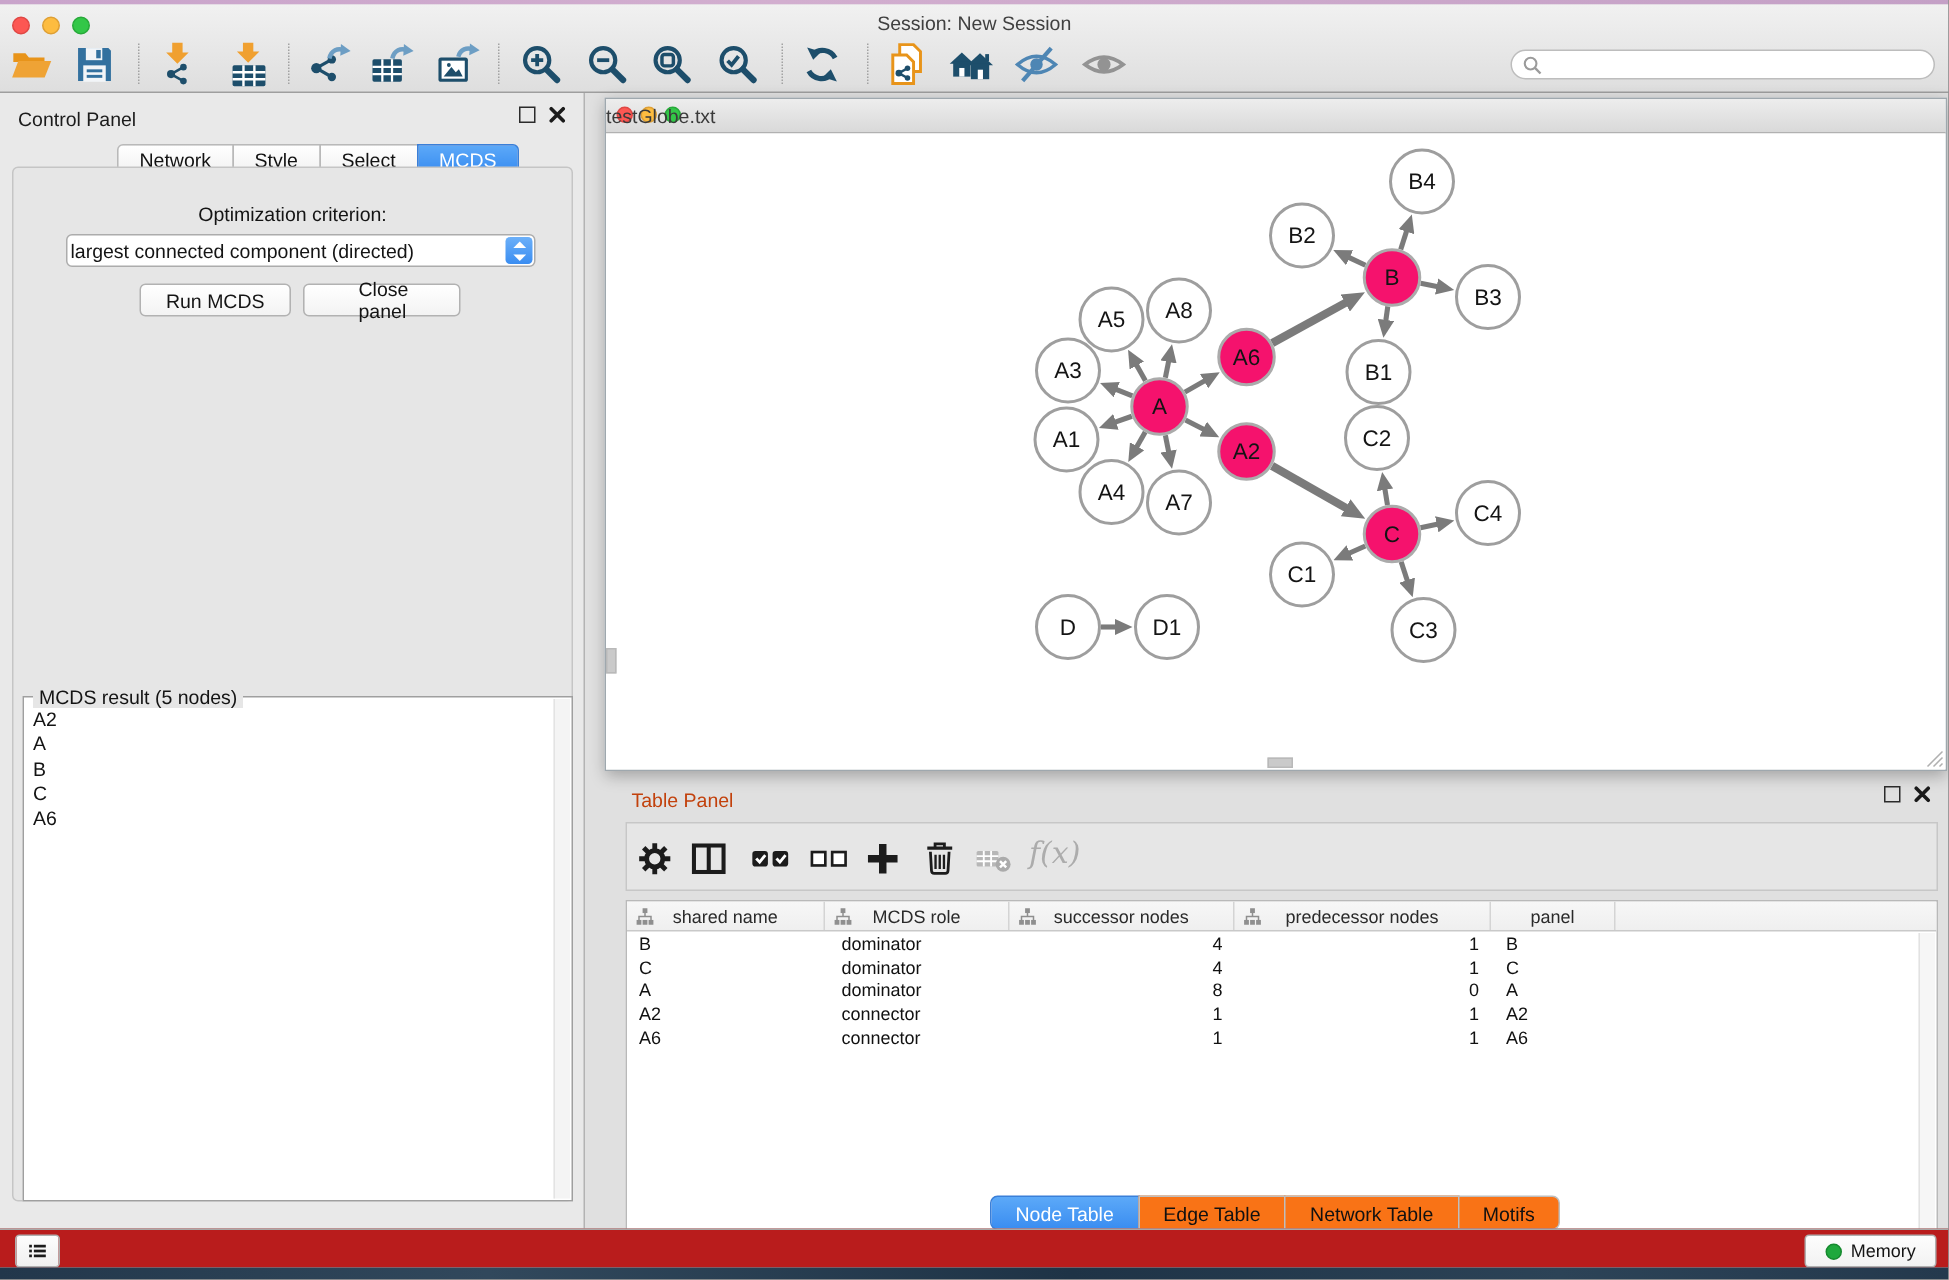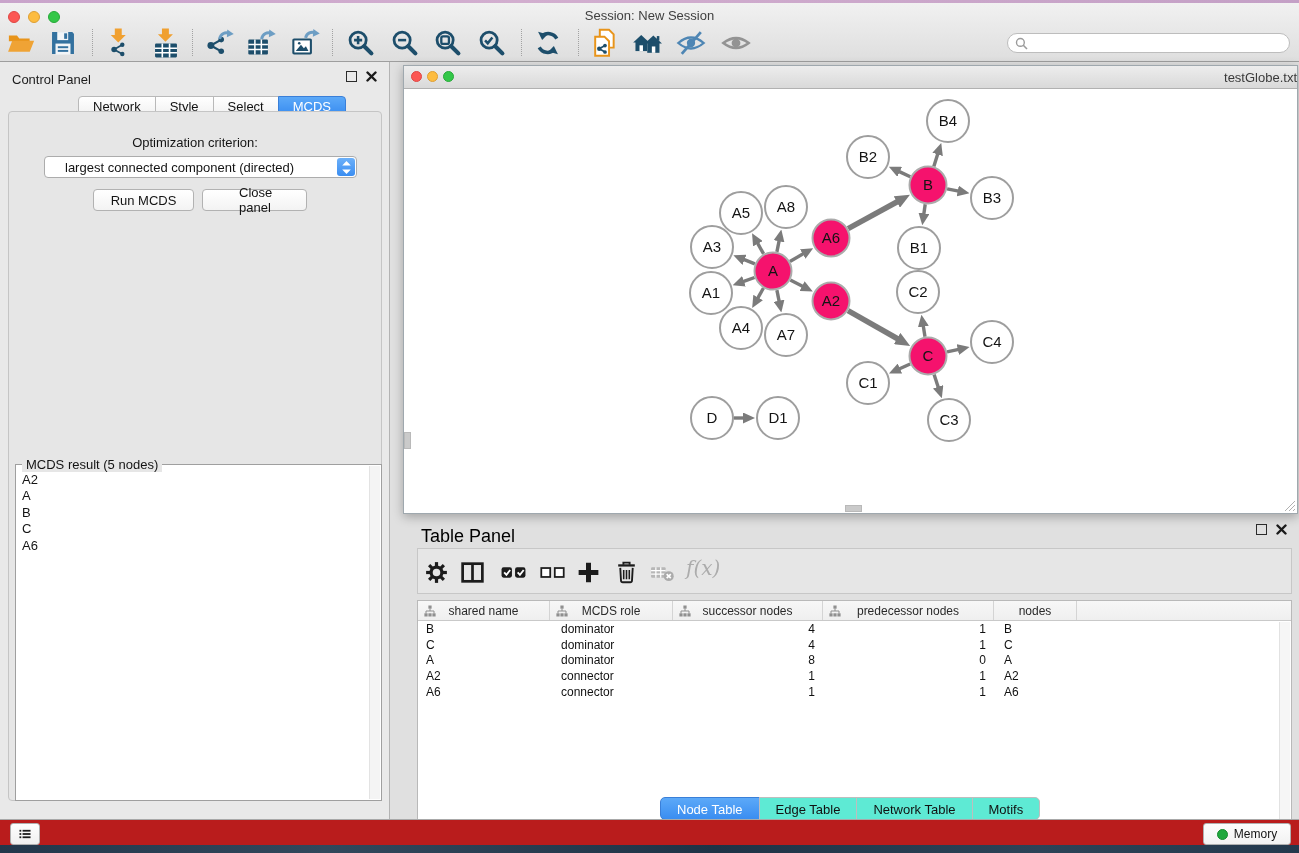--- a/index.html
+++ b/index.html
@@ -28,58 +28,58 @@
   .wc{position:absolute;top:9px;display:flex;align-items:center;gap:9px;}
   .wc-float{width:9px;height:9px;border:1.5px solid #2B2B2B;display:inline-block;}
   .cp-tabs{position:absolute;left:78px;top:34px;display:flex;}
   .cp-tab{height:19px;line-height:19px;padding:0 14px;font-size:13px;background:linear-gradient(#FFFFFF,#F2F2F2);border:1px solid #B9B9B9;margin-left:-1px;color:#111;box-sizing:border-box;}
   .cp-tab:first-child{border-radius:4px 0 0 4px;margin-left:0;}
   .cp-tab:last-child{border-radius:0 4px 4px 0;}
   .cp-tab.active{background:linear-gradient(#5CA9F8,#3A8DF1);border-color:#3A7FD8;color:#fff;}
   .cp-body{position:absolute;left:8px;top:49px;right:7px;bottom:18px;background:#E6E6E6;border:1px solid #C5C5C5;border-radius:4px;}
   .opt-label{position:absolute;left:0;right:0;top:23px;text-align:center;font-size:13px;color:#141414;}
   .combo{position:absolute;left:35px;top:44px;width:313px;height:22px;background:#fff;border:1px solid #ACACAC;border-radius:4px;box-sizing:border-box;display:flex;align-items:center;}
-  .combo-text{flex:1;font-size:13px;color:#141414;padding-left:20px;white-space:nowrap;overflow:hidden;}
+  .combo-text{flex:1;font-size:13px;color:#141414;padding-left:2px;white-space:nowrap;overflow:hidden;}
   .combo-stepper{width:18px;align-self:stretch;margin:1px;background:linear-gradient(#6CB0F9,#3A8DF1);border-radius:3px;display:flex;align-items:center;justify-content:center;}
   .cp-btn{position:absolute;top:77px;height:22px;background:linear-gradient(#FFFFFF,#F3F3F3);border:1px solid #B2B2B2;border-radius:4px;font-size:13px;color:#141414;display:flex;align-items:center;justify-content:center;box-sizing:border-box;}
   .btn-run{left:84px;width:101px;}
   .btn-close{left:193px;width:105px;padding-left:36px;}
   .result-box{position:absolute;left:6px;top:352px;width:367px;height:337px;border:1px solid #9F9F9F;background:#fff;box-sizing:border-box;}
   .result-title{position:absolute;left:13px;top:345px;background:#E6E6E6;padding:0 4px;font-size:13px;color:#141414;z-index:2;}
   .result-list{position:absolute;left:6px;top:7px;right:14px;bottom:4px;font-size:13px;line-height:16.4px;color:#141414;overflow:hidden;}
   .result-scroll{position:absolute;top:1px;right:1px;bottom:1px;width:10px;background:#F4F4F4;border-left:1px solid #E3E3E3;}
   
   .workspace{position:absolute;left:390px;top:62px;right:0;bottom:34px;background:#E0E0E0;}
   
   .net-window{position:absolute;left:13px;top:3px;width:895px;height:449px;background:#fff;border:1px solid #9FA8AE;box-shadow:0 3px 10px rgba(0,0,0,0.28);box-sizing:border-box;}
   .net-titlebar{position:absolute;left:0;top:0;right:0;height:23px;background:linear-gradient(#EDEDED,#D9D9D9);border-bottom:1px solid #B1B1B1;box-sizing:border-box;}
   .net-titlebar .lights{left:7px;top:5px;gap:5px;}
   .net-titlebar .light{width:11px;height:11px;}
-  .net-title{position:absolute;left:0;right:0;top:4px;text-align:right;font-size:13px;color:#3A3A3A;}
+  .net-title{position:absolute;left:0;right:0;top:4px;text-align:left;font-size:13px;color:#3A3A3A;}
   .net-canvas{position:absolute;left:0;top:23px;right:0;bottom:0;background:#fff;overflow:hidden;}
   .vscroll-thumb{position:absolute;left:0;top:343px;width:5px;height:15px;background:#CACACA;border:1px solid #B9B9B9;}
   .hscroll-thumb{position:absolute;left:441px;bottom:1px;width:15px;height:5px;background:#CACACA;border:1px solid #B9B9B9;}
   .resize-grip{position:absolute;right:1px;bottom:1px;}
   
   .table-panel{position:absolute;left:15px;top:456px;right:0;bottom:4px;}
-  .tp-title{position:absolute;left:16px;top:8px;font-size:18px;color:#000000;}
+  .tp-title{position:absolute;left:16px;top:8px;font-size:13px;color:#c2410c;}
   .tp-toolbar{position:absolute;left:12px;top:30px;right:7px;height:46px;background:#E6E6E6;border:1px solid #C7C7C7;border-radius:0;box-sizing:border-box;}
   .tp-tool{position:absolute;top:6px;width:34px;height:34px;display:flex;align-items:center;justify-content:center;}
   .tp-tool svg{width:27px;height:27px;}
   .fx-label{position:absolute;left:268px;top:7px;font-family:"DejaVu Serif",serif;font-style:italic;font-size:20px;color:#ACACAC;}
   .tp-table{position:absolute;left:12px;top:82px;right:7px;height:228px;background:#fff;border:1px solid #B9B9B9;box-sizing:border-box;overflow:hidden;}
   .tp-header{display:flex;height:20px;background:linear-gradient(#F7F7F7,#EFEFEF);border-bottom:1px solid #C9C9C9;box-sizing:border-box;}
   .tp-hcell{position:relative;display:flex;align-items:center;justify-content:center;font-size:12px;color:#2A2A2A;border-right:1px solid #D4D4D4;box-sizing:border-box;flex:none;}
   .tp-hcell .hicon{position:absolute;left:6px;top:4px;}
   .tp-hfill{flex:1;border-right:none;}
   .tp-row{display:flex;height:15.7px;align-items:center;}
   .tp-cell{flex:none;font-size:12px;color:#111;box-sizing:border-box;white-space:nowrap;overflow:hidden;}
   .tp-scroll{position:absolute;top:21px;right:1px;bottom:1px;width:10px;background:#F6F6F6;border-left:1px solid #E2E2E2;}
   .tp-tabs{position:absolute;left:255px;top:279px;display:flex;}
-  .tp-tab{height:23px;line-height:23px;padding:0 16px;font-size:13px;background:#5eead4;border:1px solid #BEBEBE;margin-left:-1px;color:#111;box-sizing:border-box;}
+  .tp-tab{height:23px;line-height:23px;padding:0 16px;font-size:13px;background:#f97316;border:1px solid #BEBEBE;margin-left:-1px;color:#111;box-sizing:border-box;}
   .tp-tab:first-child{border-radius:5px 0 0 5px;margin-left:0;}
   .tp-tab:last-child{border-radius:0 5px 5px 0;}
   .tp-tab.active{background:linear-gradient(#5CA9F8,#3A8DF1);border-color:#3A7FD8;color:#fff;}
   
   .statusbar{position:absolute;left:0;bottom:8px;width:100%;height:26px;background:#b91c1c;border-top:1px solid #A8A8A8;box-sizing:border-box;}
   .status-btn{position:absolute;left:10px;top:3px;width:28px;height:20px;background:linear-gradient(#FDFDFD,#F0F0F0);border:1px solid #B0B0B0;border-radius:3px;display:flex;align-items:center;justify-content:center;}
   .status-btn svg{width:18px;height:18px;}
   .memory-btn{position:absolute;right:8px;top:3px;width:86px;height:20px;background:linear-gradient(#FDFDFD,#F2F2F2);border:1px solid #B0B0B0;border-radius:3px;display:flex;align-items:center;justify-content:center;gap:6px;font-size:12px;color:#141414;}
   .mem-dot{width:11px;height:11px;border-radius:50%;background:#1FA83D;border:1px solid #168A2F;box-sizing:border-box;}
   #graph-svg{position:absolute;left:0;top:0;}
@@ -548,21 +548,21 @@
                   <rect x="4.4" y="0.5" width="3.2" height="3.2"></rect>
                   <rect x="0.4" y="8.3" width="3.2" height="3.2"></rect>
                   <rect x="4.4" y="8.3" width="3.2" height="3.2"></rect>
                   <rect x="8.4" y="8.3" width="3.2" height="3.2"></rect>
                 </g>
                 <path d="M6 3.7V6M2 8.3V6h8v2.3" stroke="#8F8F8F" fill="none"></path>
               </svg>
               <span>predecessor nodes</span>
             </div>
             <div class="tp-hcell" style="width: 83px;">
-              <span>nodes</span>
+              <span>panel</span>
             </div>
             <div class="tp-hcell tp-hfill"></div>
           </div>
         <div id="table-rows">
             <div class="tp-row">
               <div class="tp-cell" style="width: 132px; text-align: left; padding-left: 8px;">B</div>
               <div class="tp-cell" style="width: 123px; text-align: left; padding-left: 11px;">dominator</div>
               <div class="tp-cell" style="width: 150px; text-align: right; padding-right: 8px;">4</div>
               <div class="tp-cell" style="width: 171px; text-align: right; padding-right: 8px;">1</div>
               <div class="tp-cell" style="width: 83px; text-align: left; padding-left: 10px;">B</div>

